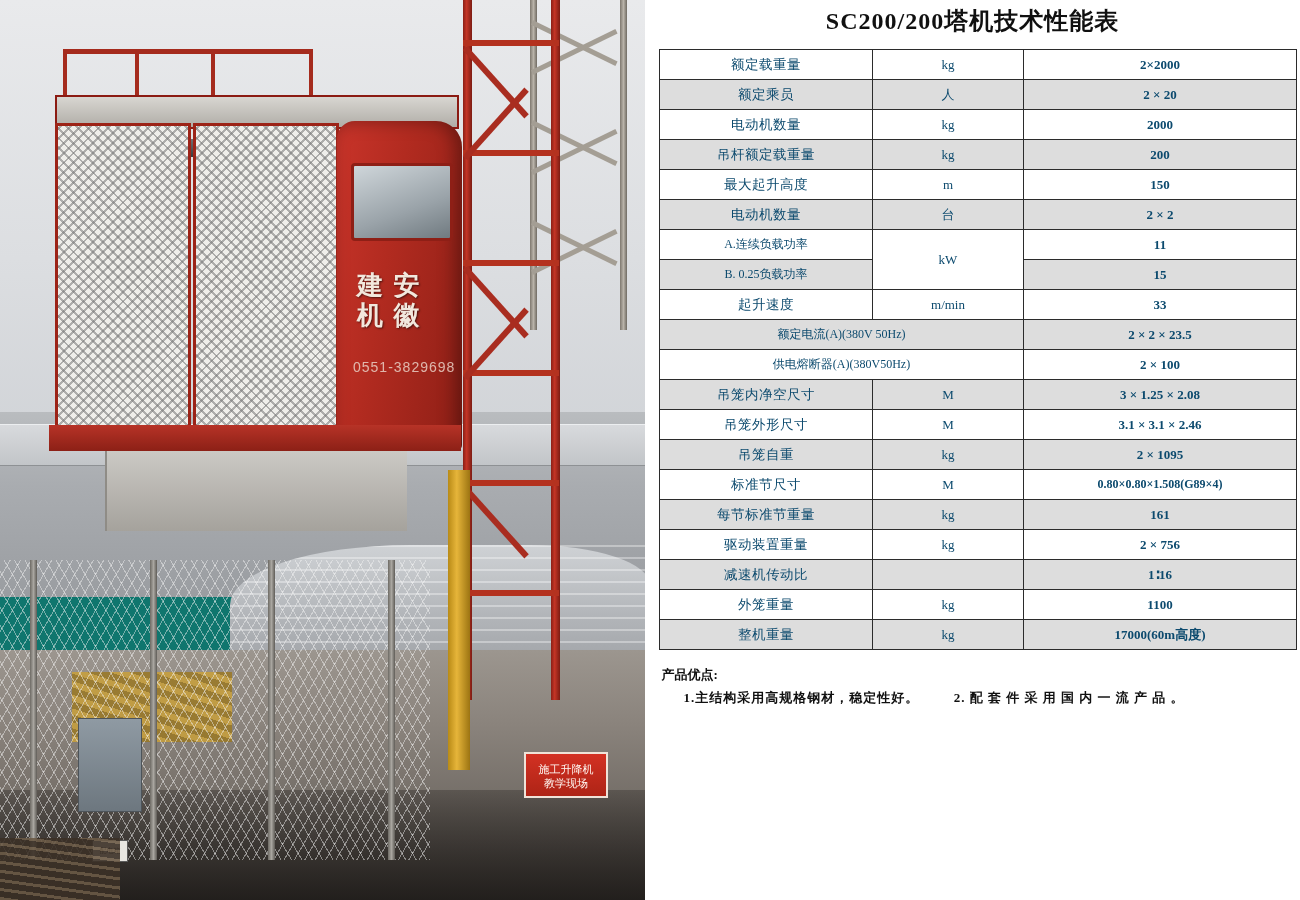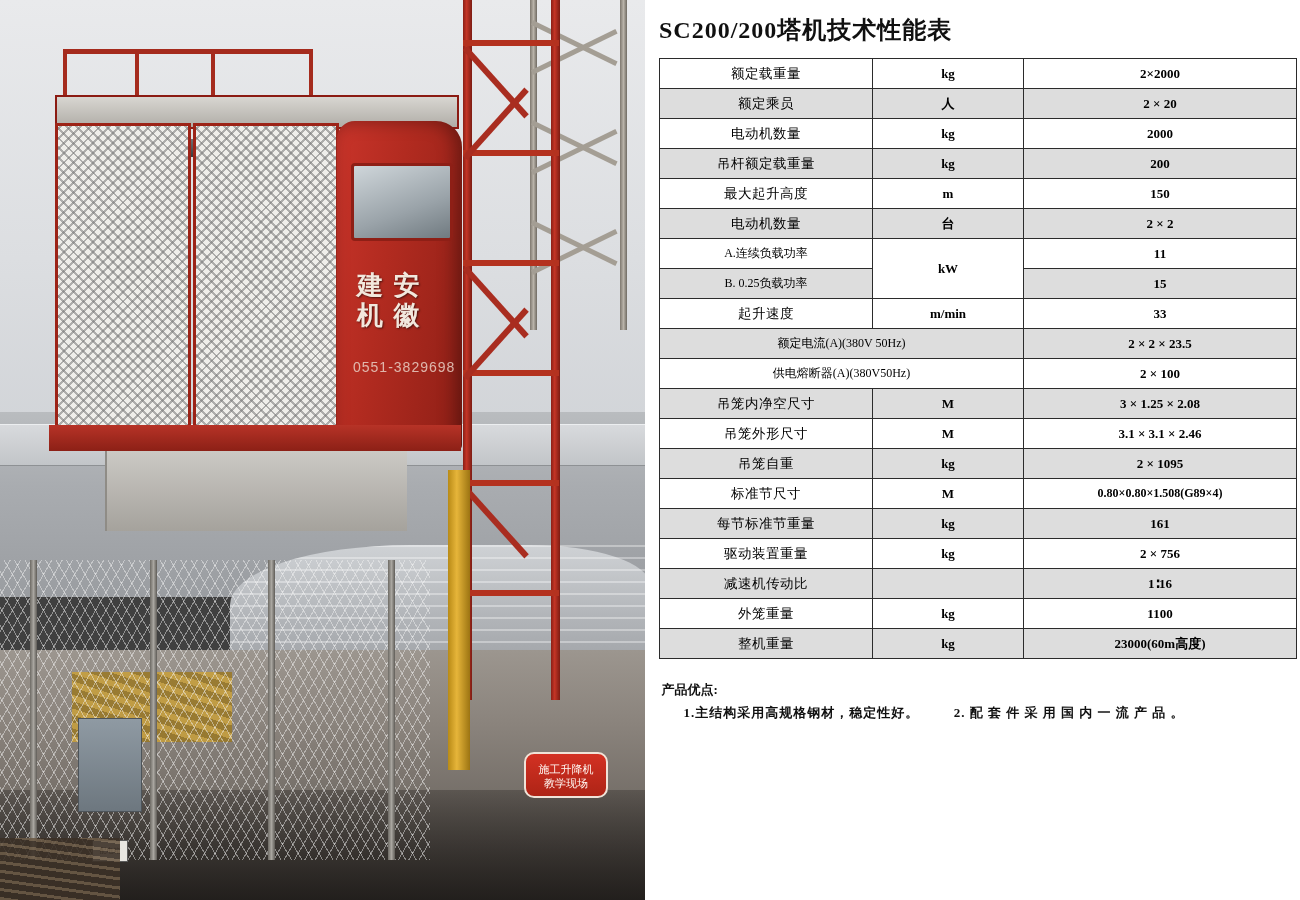--- a/index.html
+++ b/index.html
@@ -22,21 +22,21 @@
     flex-direction: row;
   }
 
   
   .photo-pane {
     position: relative;
     width: 645px;
     height: 900px;
     flex: 0 0 645px;
     overflow: hidden;
-    background: #404040;
+    background: #0f766e;
   }
   .photo {
     position: absolute;
     inset: 0;
     overflow: hidden;
   }
   
   .sky {
     position: absolute;
     left: 0; top: 0; width: 645px; height: 470px;
@@ -275,61 +275,61 @@
   .doc-pane {
     position: relative;
     width: 655px;
     height: 900px;
     flex: 0 0 655px;
     background: #ffffff;
     padding: 0 14px 0 14px;
     box-sizing: border-box;
   }
   .doc-title {
-    text-align: left;
+    text-align: center;
     font-size: 24px;
     font-weight: bold;
     letter-spacing: 1px;
-    padding: 14px 0 12px 0;
+    padding: 5px 0 12px 0;
     color: #101010;
     font-family: "Liberation Serif", "DejaVu Serif", serif;
   }
   table.spec {
     width: 622px;
     margin: 0 auto;
     border-collapse: collapse;
     table-layout: fixed;
     font-size: 13px;
-    color: #000000;
+    color: #0c4a6e;
   }
   table.spec td {
     border: 1px solid #2b2b2b;
     height: 27px;
     text-align: center;
     vertical-align: middle;
     padding: 1px 2px;
     font-family: "Liberation Serif", "DejaVu Serif", serif;
   }
   table.spec tr:nth-child(odd) td { background: #ffffff; }
   table.spec tr:nth-child(even) td { background: #dddddd; }
   td.c-name { width: 208px; font-size: 13.5px; letter-spacing: .5px; }
-  td.c-unit { width: 146px; font-weight: bold; font-size: 13px; }
+  td.c-unit { width: 146px; font-weight: normal; font-size: 13px; }
   td.c-val  { width: 268px; font-weight: bold; font-size: 13px; }
   td.c-name.small { font-size: 12px; letter-spacing: 0; }
   td.c-val.small { font-size: 12px; }
   .notes {
     width: 622px;
     margin: 10px auto 0 auto;
     font-size: 13px;
     line-height: 23px;
     color: #101010;
     font-family: "Liberation Serif", "DejaVu Serif", serif;
   }
   .notes .line1 { font-weight: bold; }
-  .notes .adv-title { font-weight: bold; margin-top: 19px; }
+  .notes .adv-title { font-weight: bold; margin-top: 13px; }
   .notes .adv-row { padding-left: 22px; font-weight: bold; letter-spacing: 1px; }
   .notes .adv-row .gap { display: inline-block; width: 26px; }
 </style>
 </head>
 <body>
 
 <div class="page">
 
   <div class="photo-pane">
     <div class="photo">
@@ -394,21 +394,21 @@
 
       <div class="yellow-machine"></div>
       <div class="fence"></div>
       <div class="fence-post" style="left:30px;"></div>
       <div class="fence-post" style="left:150px;"></div>
       <div class="fence-post" style="left:268px;"></div>
       <div class="fence-post" style="left:388px;"></div>
       <div class="cabinet"></div>
       <div class="cabinet-label">配电箱</div>
       <div class="rebar"></div>
-      <div class="sign" style="white-space:pre-line;border-radius:10px;">施工升降机
+      <div class="sign" style="white-space:pre-line;">施工升降机
 教学现场</div>
     </div>
   </div>
 
   <div class="doc-pane">
     <div class="doc-title">SC200/200塔机技术性能表</div>
 
     <table class="spec">
       <tbody>
         <tr>
@@ -499,21 +499,21 @@
           <td class="c-val">1∶16</td>
         </tr>
         <tr>
           <td class="c-name">外笼重量</td>
           <td class="c-unit">kg</td>
           <td class="c-val">1100</td>
         </tr>
         <tr>
           <td class="c-name">整机重量</td>
           <td class="c-unit">kg</td>
-          <td class="c-val">23000(60m高度)</td>
+          <td class="c-val">17000(60m高度)</td>
         </tr>
       </tbody>
     </table>
 
     <div class="notes">
       <div class="adv-title">产品优点:</div>
       <div class="adv-row">
         <span>1.主结构采用高规格钢材，稳定性好。</span>
         <span class="gap"></span>
         <span>2. 配 套 件 采 用 国 内 一 流 产 品 。</span>

